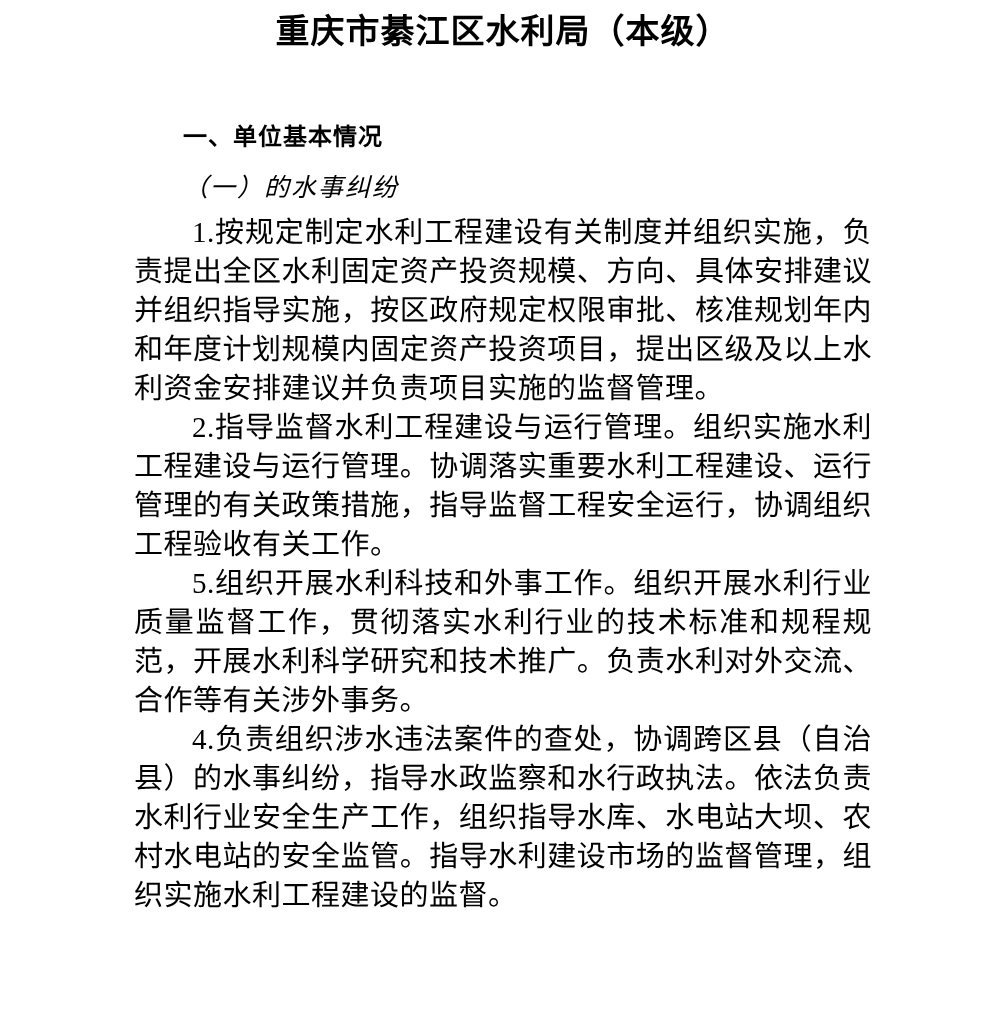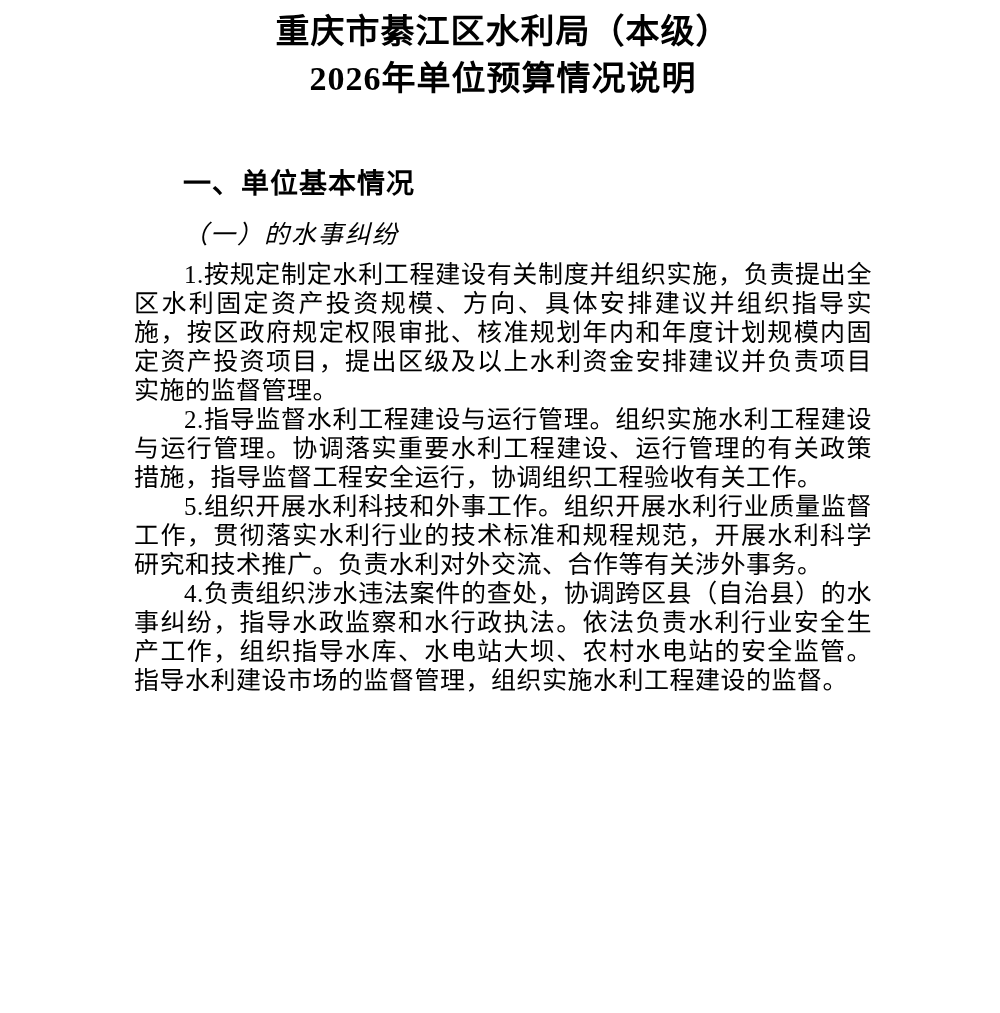--- a/index.html
+++ b/index.html
@@ -32,56 +32,55 @@
     letter-spacing: 1px;
   }
   .title-line {
     display: block;
   }
   .section-heading {
     margin: 56px 0 0 0;
     padding: 0;
     font-family: "Liberation Sans", "DejaVu Sans", sans-serif;
     font-weight: bold;
-    font-size: 28px;
+    font-size: 24px;
     line-height: 51px;
     text-indent: 49px;
     letter-spacing: 1px;
   }
   .subsection-heading {
     margin: 0;
     padding: 0;
     font-family: "Liberation Serif", "DejaVu Serif", serif;
     font-style: italic;
     font-weight: normal;
     font-size: 25px;
     line-height: 51px;
     text-indent: 49px;
     letter-spacing: 2px;
   }
   .body-para {
     margin: 0;
     padding: 0;
     font-family: "Liberation Serif", "DejaVu Serif", serif;
-    font-size: 25px;
-    line-height: 29px;
+    font-size: 29px;
+    line-height: 39px;
     text-indent: 2em;
     text-align: justify;
     text-justify: inter-ideograph;
     letter-spacing: 0.5px;
   }
 </style>
 </head>
 <body>
 
 <div class="page">
 
   <h1 class="doc-title">
     <span class="title-line">重庆市綦江区水利局（本级）</span>
-    <span class="title-line">2026年单位预算情况说明</span>
   </h1>
 
   <h2 class="section-heading">一、单位基本情况</h2>
 
   <h3 class="subsection-heading">（一）的水事纠纷</h3>
 
   <p class="body-para">1.按规定制定水利工程建设有关制度并组织实施，负责提出全区水利固定资产投资规模、方向、具体安排建议并组织指导实施，按区政府规定权限审批、核准规划年内和年度计划规模内固定资产投资项目，提出区级及以上水利资金安排建议并负责项目实施的监督管理。</p>
 
   <p class="body-para">2.指导监督水利工程建设与运行管理。组织实施水利工程建设与运行管理。协调落实重要水利工程建设、运行管理的有关政策措施，指导监督工程安全运行，协调组织工程验收有关工作。</p>
 

